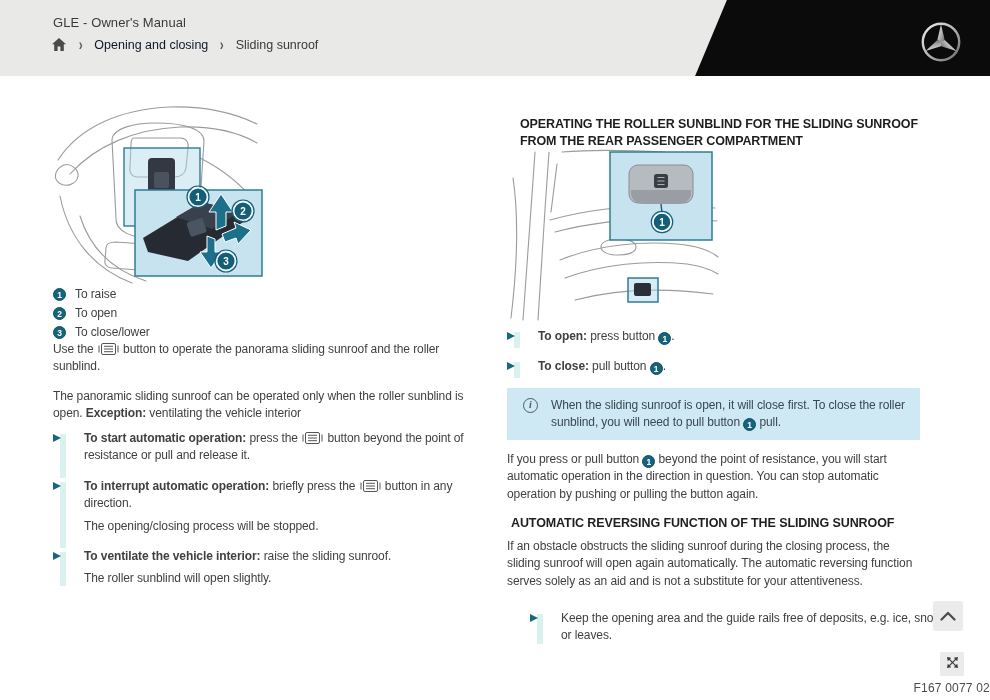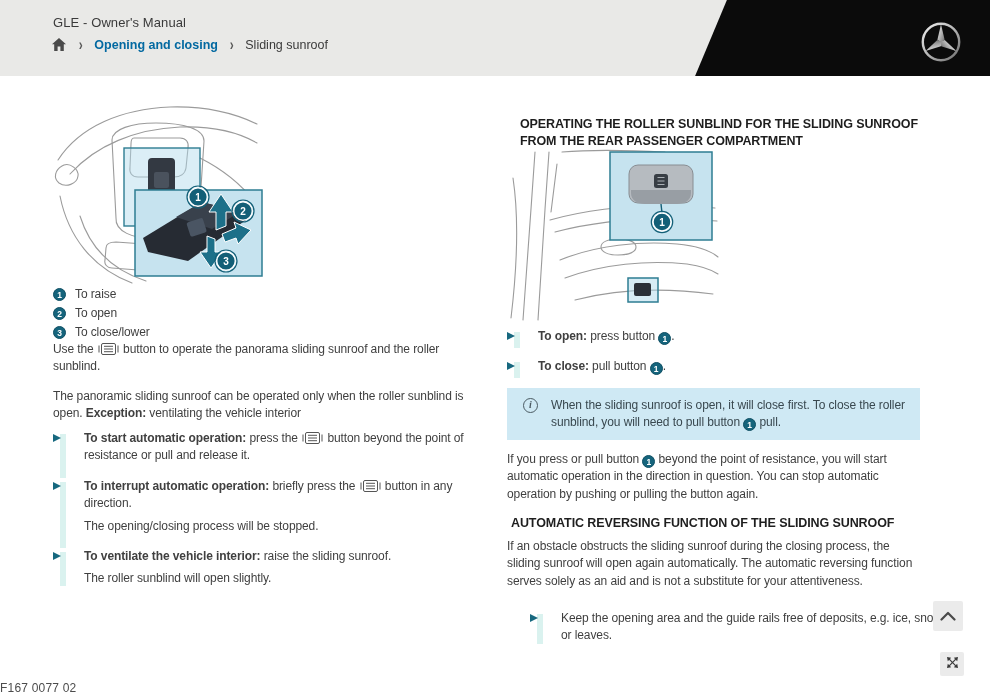--- a/index.html
+++ b/index.html
@@ -12,21 +12,21 @@
   #page { position:relative; width:990px; height:700px; overflow:hidden; background:#ffffff; }
 
   
   .header { position:absolute; top:0; left:0; width:990px; height:76px; background:#e9e9e7; }
   .wedge { position:absolute; top:0; left:690px; width:300px; height:76px; background:#0b0b0b;
            clip-path:polygon(12.3% 0, 100% 0, 100% 100%, 1.7% 100%); }
   .star-wrap { position:absolute; top:20px; left:919px; width:44px; height:44px; }
   .page-title { position:absolute; top:15px; left:53px; font-size:13px; color:#3a3a3a; letter-spacing:.1px; }
   .crumbs { position:absolute; top:38px; left:51px; display:flex; align-items:center; gap:11px; font-size:12.5px; }
   .crumb-sep { color:#5a5a5a; font-size:16px; line-height:14px; font-weight:bold; transform:scaleX(.75); }
-  .crumb-muted { color:#0369a1;font-weight:bold; }
+  .crumb-muted { color:#0f172a; }
   .crumb-current { color:#3a3a3a; }
   .home-ic { display:block; margin-top:-1px; }
 
   
   .txt { font-size:12px; color:#3f3f3f; line-height:1.45; letter-spacing:-.1px; }
   .txt b, .blist b { color:#404040; }
   .abs { position:absolute; }
 
   
   .cnum { display:inline-block; width:13px; height:13px; border-radius:50%;
@@ -60,21 +60,21 @@
   .infobox { position:absolute; left:507px; top:388px; width:413px; height:52px; background:#cfe9f4;
              display:flex; gap:13px; padding:9px 14px 9px 16px; }
   .iicon { flex:0 0 auto; width:15px; height:15px; margin-top:1px; border:1.2px solid #4b5b63; border-radius:50%;
            color:#4b5b63; font-size:10px; line-height:12.5px; text-align:center;
            font-family:"Liberation Serif",serif; font-style:italic; font-weight:bold; }
   .itext { font-size:12px; color:#39484f; line-height:1.45; letter-spacing:-.1px; width:355px; }
   .rsub { position:absolute; left:507px; top:512px; width:415px; font-size:12.5px; font-weight:bold;
           color:#1e1e1e; letter-spacing:-.1px; }
 
   
-  .footer-code { position:absolute; left:0; top:681px; width:990px; text-align:left;
+  .footer-code { position:absolute; left:0; top:681px; width:990px; text-align:right;
                  font-size:12px; color:#4c4c4c; letter-spacing:.2px; }
   .fab { position:absolute; background:#ebebeb; border:none; border-radius:2px;
          display:flex; align-items:center; justify-content:center; cursor:pointer; padding:0; }
   .fab-top { left:933px; top:601px; width:30px; height:30px; }
   .fab-resize { left:940px; top:652px; width:24px; height:24px; }
 
   svg text.callout { font-family:"Liberation Sans","DejaVu Sans",sans-serif; font-weight:bold; fill:#fff; font-size:10px; }
   .lineart { fill:none; stroke:#9b9b9b; stroke-width:1.1; stroke-linecap:round; }
 </style>
 </head>

